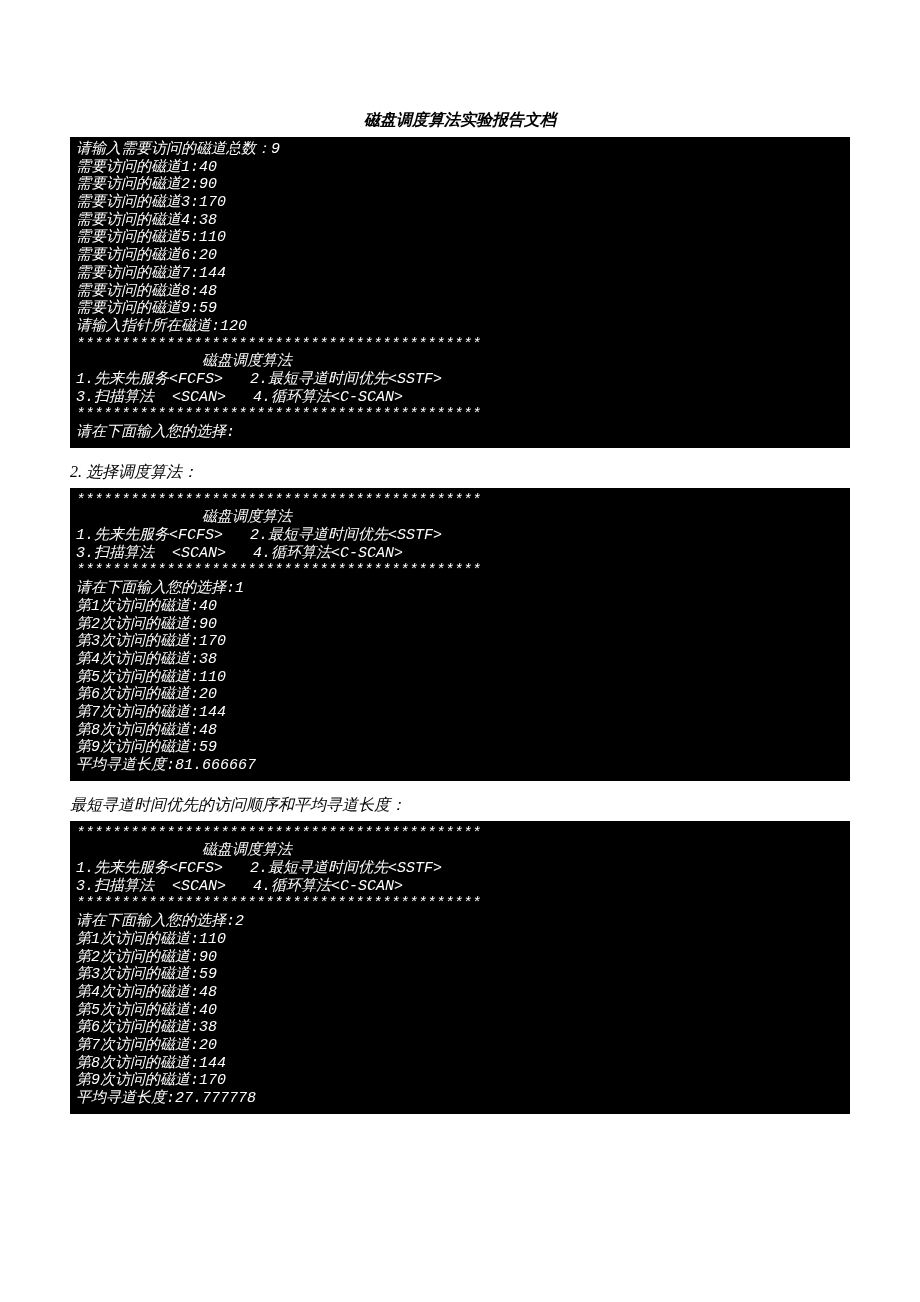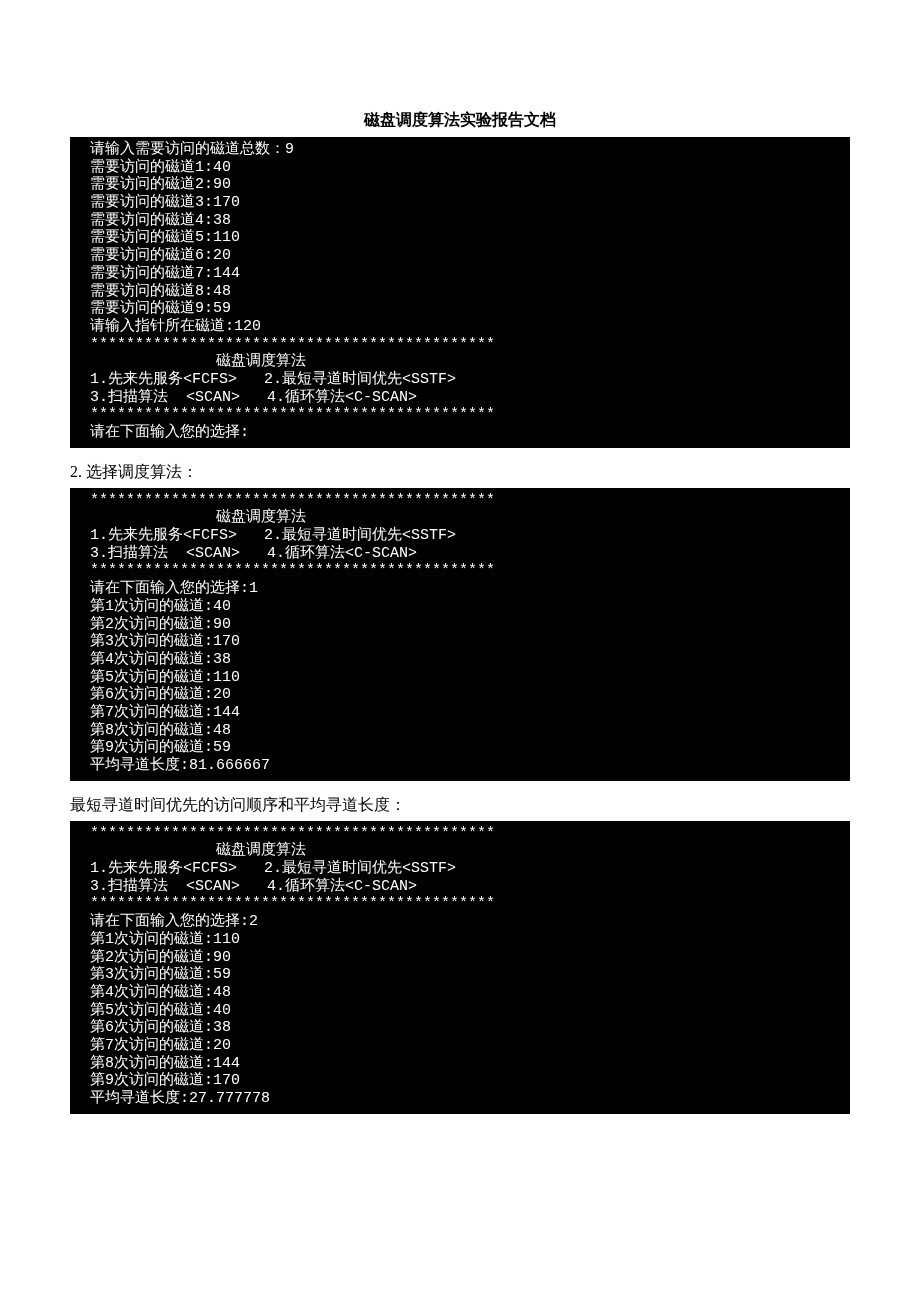--- a/index.html
+++ b/index.html
@@ -6,40 +6,41 @@
     margin: 0;
     background: #ffffff;
     font-family: "SimSun", "宋体", serif;
     font-size: 16px;
     color: #000000;
     padding: 110px 0 60px 0;
   }
   .page {
     width: 780px;
     margin: 0 auto;
+    font-style: italic;
   }
   .title {
     text-align: center;
     font-weight: bold;
     font-size: 16px;
     margin-bottom: 6px;
   }
   .body-text {
     font-size: 16px;
     line-height: 1.5;
     margin-bottom: 4px;
   }
   .console {
     background: #000000;
     color: #ffffff;
     font-family: "NSimSun", "SimSun", "Courier New", monospace;
     font-size: 15px;
     line-height: 1.18;
     white-space: pre;
-    padding: 4px 6px 6px 20px;
+    padding: 4px 6px 6px 6px;
     margin: 2px 0 12px 0;
     width: 100%;
     box-sizing: border-box;
   }
   .section-gap {
   }
 </style>
 </head>
 <body>
 

